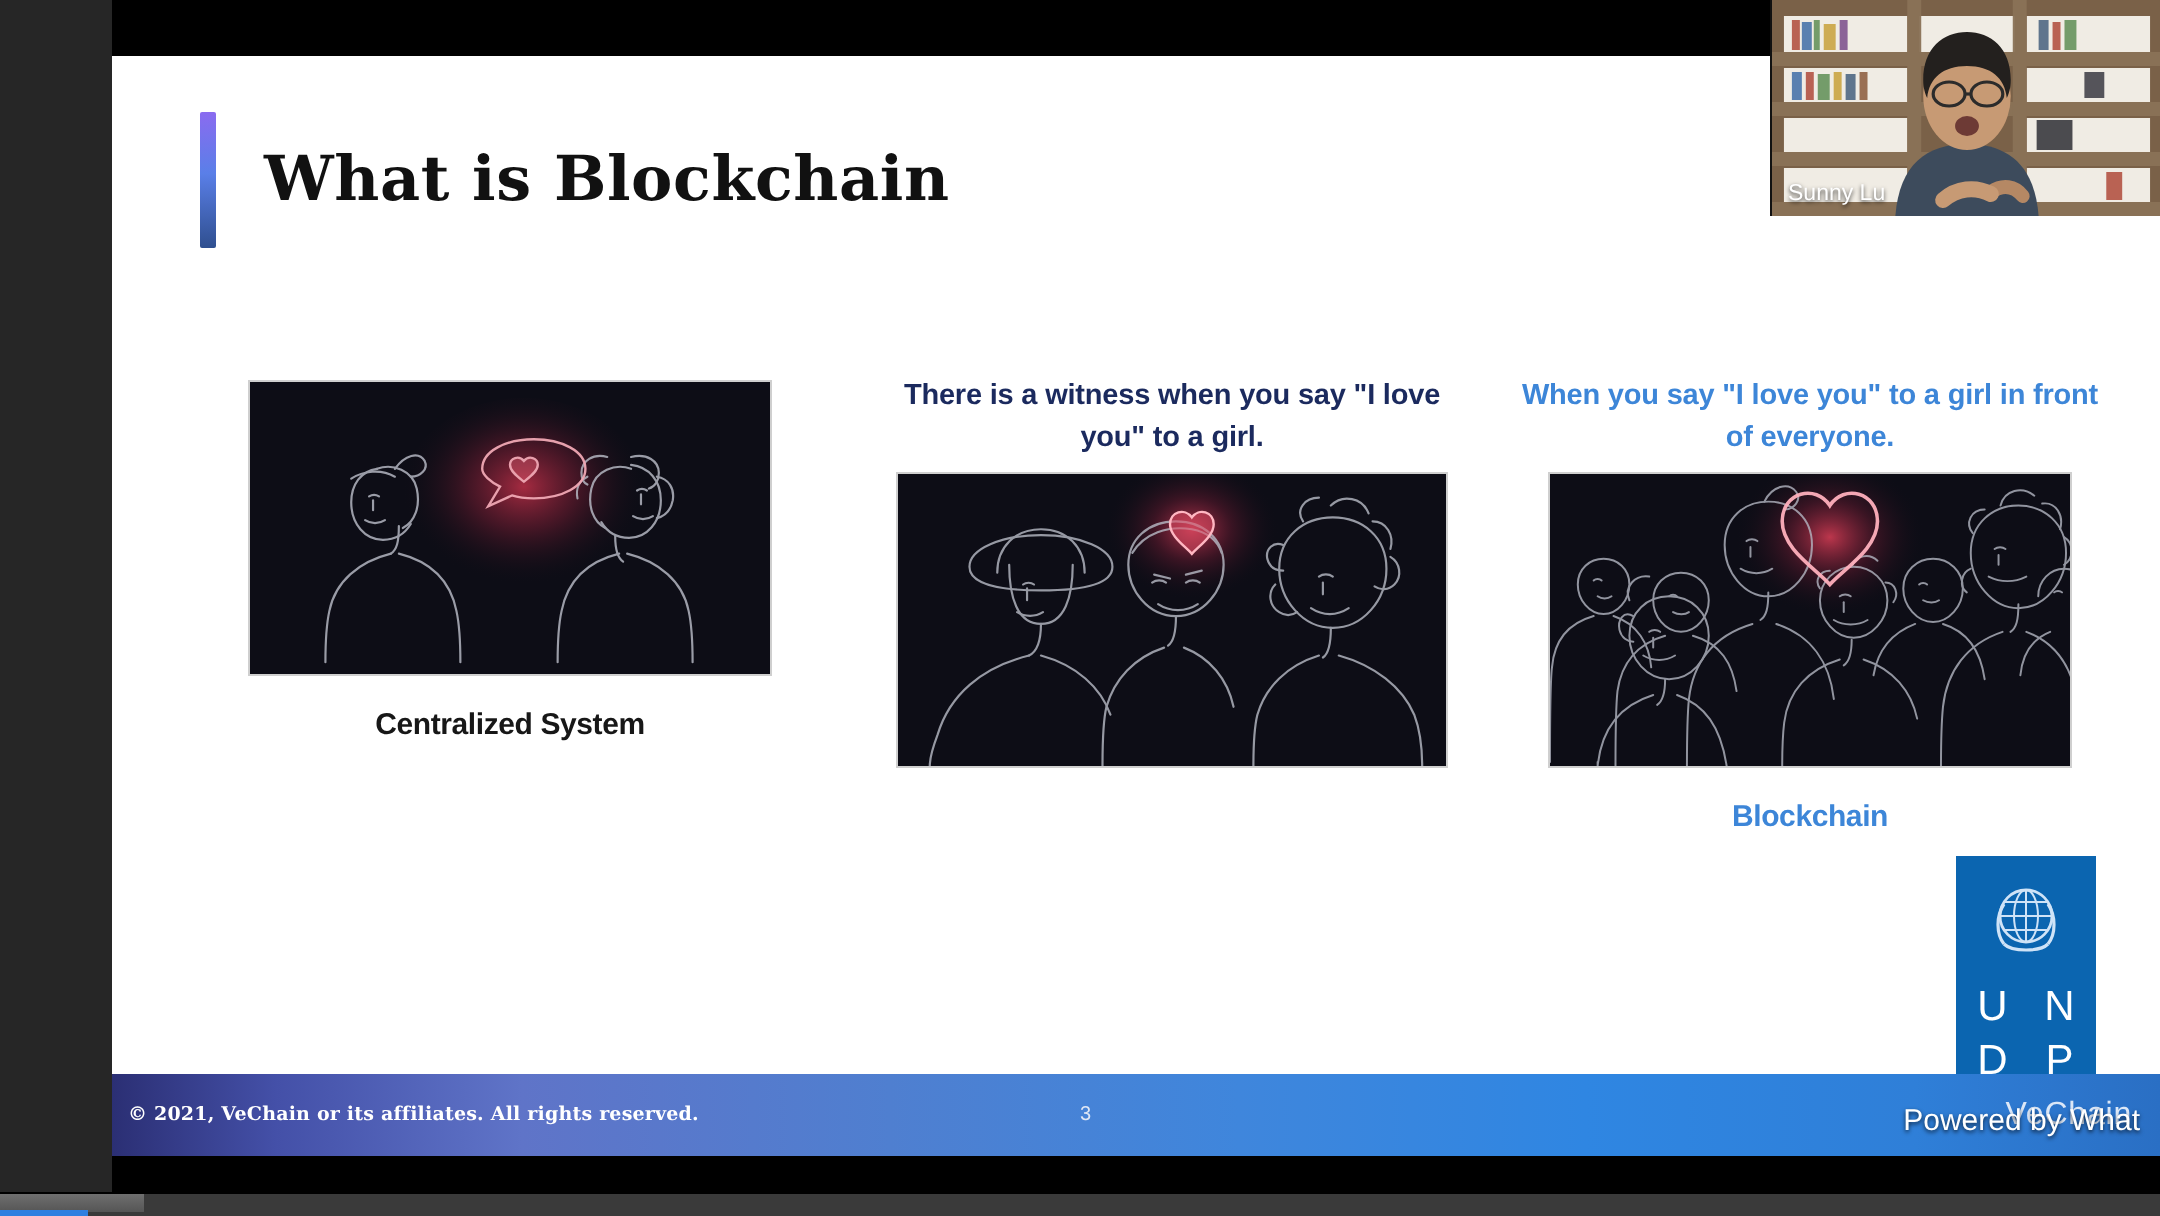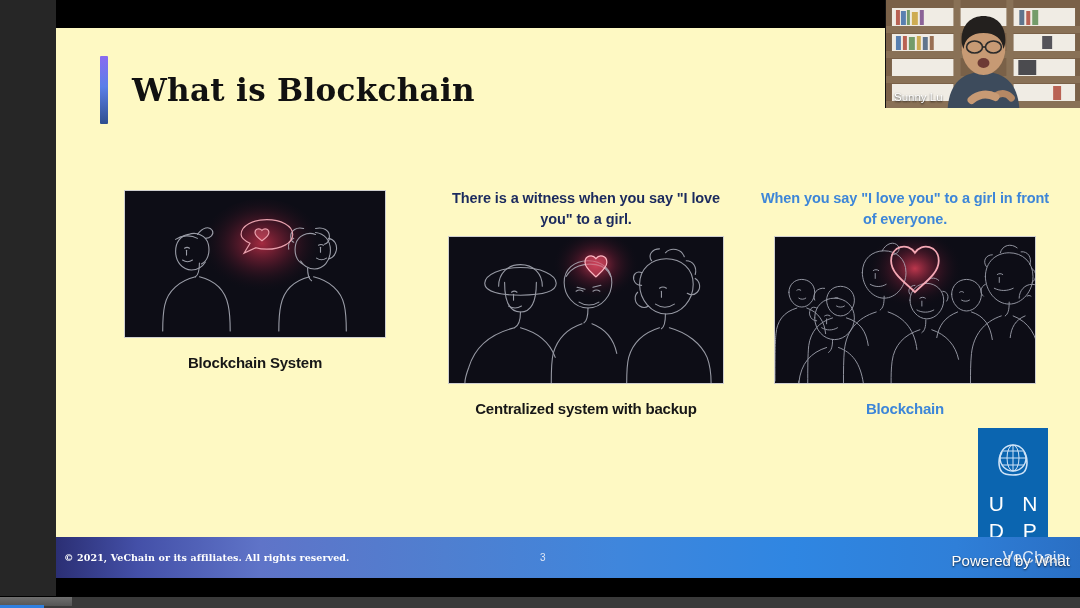--- a/index.html
+++ b/index.html
@@ -34,21 +34,21 @@
   }
   .bottom-strip .blue-tick {
     position: absolute; left: 0; top: 8px; width: 44px; height: 3px;
     background: #2f7fe0;
   }
 
   
   .slide {
     position: absolute; left: 56px; top: 28px;
     width: 1024px; height: 550px;
-    background: #fef9c3;
+    background: #ffffff;
     overflow: hidden;
   }
 
   
   .title-row {
     position: absolute; left: 44px; top: 28px;
     display: flex; align-items: center; gap: 24px;
   }
   .title-bar {
     width: 8px; height: 68px; border-radius: 1px;
@@ -234,21 +234,21 @@
               <path d="M184 78c0 7 1 11 4 13"></path>
               <path d="M186 87c-16 4-26 14-29 29-2 9-2 18-2 26"></path>
               <path d="M190 87c16 4 28 14 31 29 2 9 2 18 2 26"></path>
             </g>
             <g stroke="#f0a8b4" stroke-width="1.2" fill="none" opacity="0.95">
               <path d="M117 44c0-9 12-15 26-15s26 6 26 15-12 15-26 15c-4 0-8-.5-11-1.5L120 63l6-10c-5-2.5-9-6-9-9z"></path>
               <path d="M138 40c-2.5-3-7-1.5-7 2 0 3.5 4.5 6.5 7 8.5 2.5-2 7-5 7-8.5 0-3.5-4.5-5-7-2z" fill="#e05a6e" fill-opacity="0.45"></path>
             </g>
           </svg>
         </div>
-        <div class="label label-dark">Blockchain System</div>
+        <div class="label label-dark">Centralized System</div>
       </div>
 
       <div class="col col-2">
         <div class="caption caption-dark">There is a witness when you say "I love you" to a girl.</div>
         <div class="img-frame img-2">
           <svg viewBox="0 0 276 148" preserveAspectRatio="none" aria-hidden="true">
             <defs>
               <radialGradient id="glow2" cx="50%" cy="50%" r="50%">
                 <stop offset="0%" stop-color="#e0425c" stop-opacity="0.8"></stop>
                 <stop offset="45%" stop-color="#9e2340" stop-opacity="0.32"></stop>
@@ -290,21 +290,20 @@
               <path d="M212 52c2-1.5 5-1.5 7 0"></path>
               <path d="M214 55v6"></path>
               <path d="M208 68c6 4 13 4 19 0"></path>
               <path d="M218 78c0 8-1 13-4 15"></path>
               <path d="M212 92c-16 5-27 16-31 30-2 8-2 18-2 26"></path>
               <path d="M222 92c18 5 32 16 38 30 3 8 4 18 4 26"></path>
             </g>
             <path d="M148 22c-3.5-5-11-3-11 3.5 0 6 7.5 11 11 15 3.5-4 11-9 11-15 0-6.5-7.5-8.5-11-3.5z" fill="#e04a62" fill-opacity="0.55" stroke="#ffb7c2" stroke-width="1.2"></path>
           </svg>
         </div>
-        <div class="label label-dark">Centralized system with backup</div>
       </div>
 
       <div class="col col-3">
         <div class="caption caption-blue">When you say "I love you" to a girl in front of everyone.</div>
         <div class="img-frame img-3">
           <svg viewBox="0 0 262 148" preserveAspectRatio="none" aria-hidden="true">
             <defs>
               <radialGradient id="glow3" cx="50%" cy="50%" r="50%">
                 <stop offset="0%" stop-color="#e8415a" stop-opacity="0.8"></stop>
                 <stop offset="48%" stop-color="#9c2440" stop-opacity="0.3"></stop>

